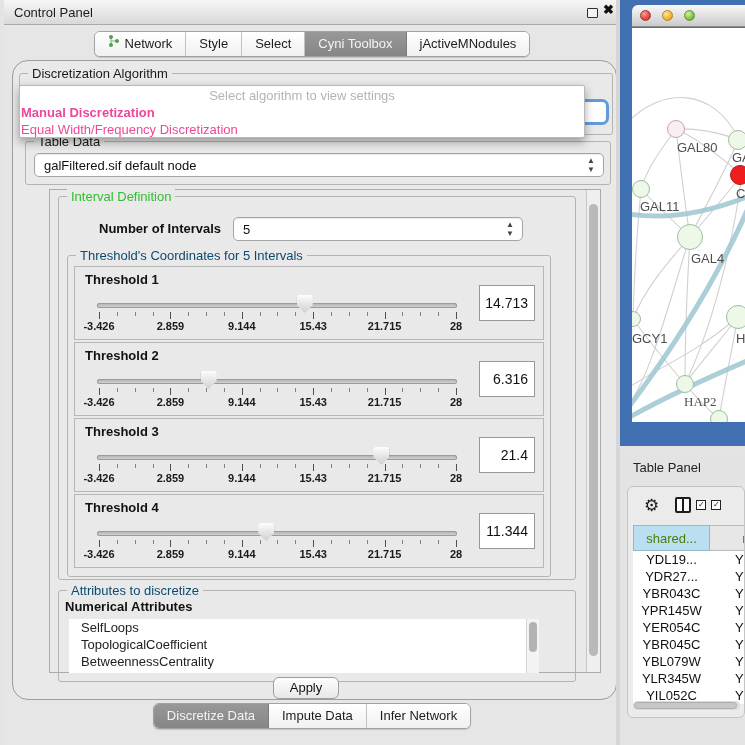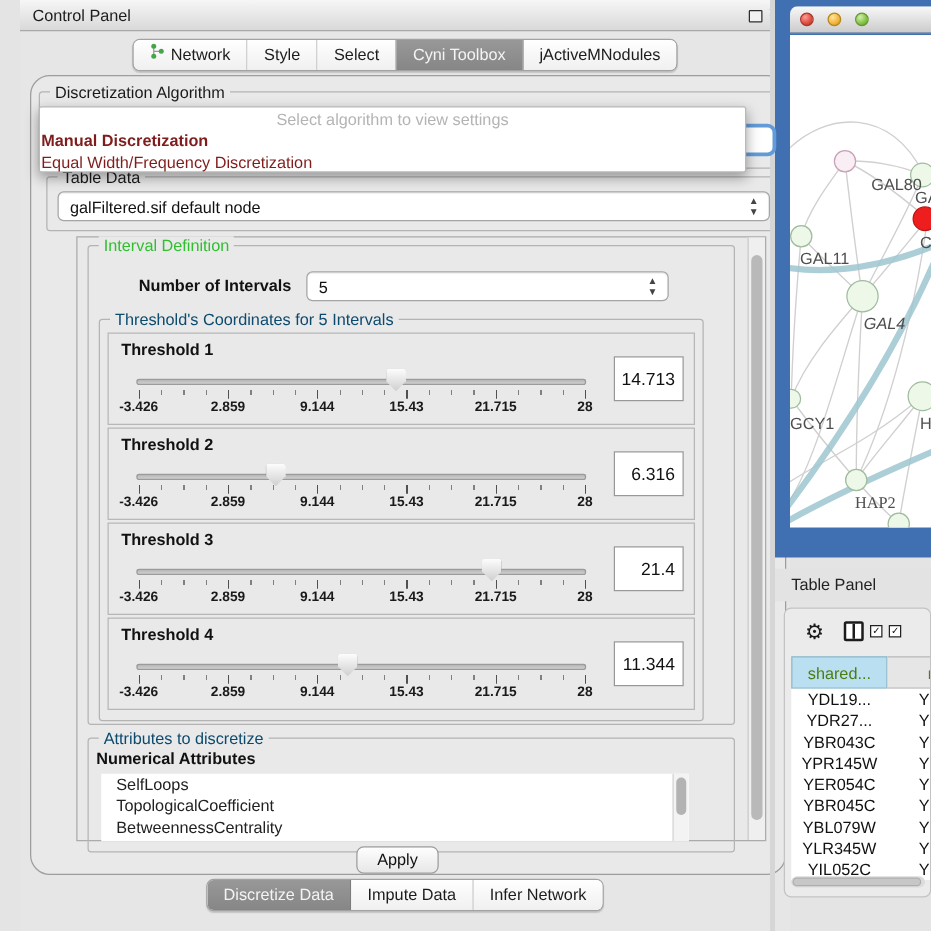--- a/index.html
+++ b/index.html
@@ -1,20 +1,20 @@
 <!DOCTYPE html>
 <html><head>
 <meta charset="utf-8">
 <style>
   * { margin:0; padding:0; box-sizing:border-box; }
   html,body { width:745px; height:745px; background:#e4e4e4; font-family:"Liberation Sans",sans-serif; overflow:hidden; }
   #stage { position:relative; width:745px; height:745px; }
 
   
-  #control-window { position:absolute; left:16px; top:0; width:616px; height:745px; background:#e6e6e6; }
+  #control-window { position:absolute; left:4px; top:0; width:616px; height:745px; background:#e6e6e6; }
   #cw-titlebar { position:absolute; left:0; top:0; width:616px; height:25px;
     background:linear-gradient(#f6f6f6,#d9d9d9); border-bottom:1px solid #a9a9a9; }
   #cw-title { position:absolute; left:10px; top:5px; font-size:13px; color:#1c1c1c; }
   #float-icon { position:absolute; left:583px; top:8px; width:11px; height:10px; border:1.5px solid #2e2e2e; border-radius:1px; background:#f2f2f2; }
   #close-icon { position:absolute; left:599px; top:2px; font-size:13px; font-weight:bold; color:#111; }
 
   #top-tabbar { position:absolute; left:0; top:31px; width:616px; display:flex; justify-content:center; }
   .tabgroup { display:flex; border:1px solid #a2a2a2; border-radius:6px; overflow:hidden; background:#fdfdfd; box-shadow:0 1px 1px rgba(0,0,0,.15); }
   .tab { height:24px; line-height:24px; padding:0 13px; font-size:13px; color:#1c1c1c; background:linear-gradient(#ffffff,#f0f0f0); border-right:1px solid #c2c2c2; display:flex; align-items:center; gap:5px; }
   .tab:last-child { border-right:none; }
@@ -34,21 +34,21 @@
 
   #tabledata-group { left:12px; top:80px; width:586px; height:44px; }
   .combo { position:relative; background:#fff; border:1px solid #a5a5a5; border-radius:5px; height:24px; font-size:13px; color:#111;
     display:flex; align-items:center; padding-left:9px; box-shadow:inset 0 1px 1px rgba(0,0,0,.08); }
   .stepper { position:absolute; right:7px; top:2px; width:10px; font-size:8px; line-height:9px; color:#444; text-align:center; }
   #tabledata-combo { position:absolute; left:8px; top:11px; width:570px; }
 
   #alg-popup { position:absolute; left:6px; top:24px; width:566px; height:53px; background:#fff;
     border:1px solid #b9b9b9; border-radius:2px; box-shadow:0 4px 10px rgba(0,0,0,.35); z-index:20; }
   #popup-hint { height:18px; line-height:19px; text-align:center; font-size:13px; color:#b4b4b4; }
-  .popup-opt { height:17px; line-height:17px; font-size:13px; color:#7f1d1d; padding-left:1px; white-space:nowrap; }
+  .popup-opt { height:17px; line-height:17px; font-size:13px; color:#ec4899; padding-left:1px; white-space:nowrap; }
   .popup-opt.sel { font-weight:bold; }
 
   #scrollpane { position:absolute; left:36px; top:128px; width:552px; height:484px; border:1px solid #ababab; background:#e9e9e9; }
   #vscroll { position:absolute; right:0; top:0; width:14px; height:100%; background:#efefef; border-left:1px solid #c8c8c8; }
   #vscroll-thumb { position:absolute; left:2px; top:14px; width:9px; height:452px; background:#b9b9b9; border-radius:5px; }
 
   #interval-group { left:8px; top:6px; width:518px; height:384px; }
   #noi-label { position:absolute; left:40px; top:24px; font-size:13px; font-weight:bold; color:#111; }
   #noi-combo { position:absolute; left:174px; top:20px; width:290px; }
 
@@ -342,25 +342,25 @@
       <div id="net-nodes">
           <div class="node pink" style="left: 35px; top: 92px; width: 18px; height: 18px;"></div>
           <div class="node green" style="left: 96px; top: 102px; width: 20px; height: 20px;"></div>
           <div class="node red" style="left: 98px; top: 137px; width: 20px; height: 20px;"></div>
           <div class="node green" style="left: 0px; top: 152px; width: 18px; height: 18px;"></div>
           <div class="node green" style="left: 45px; top: 196px; width: 26px; height: 26px;"></div>
           <div class="node green" style="left: -7px; top: 283px; width: 16px; height: 16px;"></div>
           <div class="node green" style="left: 94px; top: 277px; width: 24px; height: 24px;"></div>
           <div class="node green" style="left: 44px; top: 347px; width: 18px; height: 18px;"></div>
           <div class="node green" style="left: 78px; top: 382px; width: 18px; height: 18px;"></div>
-          <div class="nlabel" style="left: 45px; top: 112px; margin-left: 20px;">GAL80</div>
+          <div class="nlabel" style="left: 45px; top: 112px;">GAL80</div>
           <div class="nlabel" style="left: 100px; top: 122px;">GA</div>
           <div class="nlabel" style="left: 104px; top: 158px;">C</div>
           <div class="nlabel" style="left: 8px; top: 171px;">GAL11</div>
-          <div class="nlabel" style="left: 59px; top: 223px; font-style: italic;">GAL4</div>
+          <div class="nlabel" style="left: 59px; top: 223px;">GAL4</div>
           <div class="nlabel" style="left: 0px; top: 303px;">GCY1</div>
           <div class="nlabel" style="left: 104px; top: 303px;">H</div>
           <div class="nlabel" style="left: 52px; top: 366px; font-family: Liberation Serif, serif;">HAP2</div>
         </div>
     </div>
   </div>
 
   <div id="tablepanel-bar">
     <span id="tablepanel-title">Table Panel</span>
   </div>

